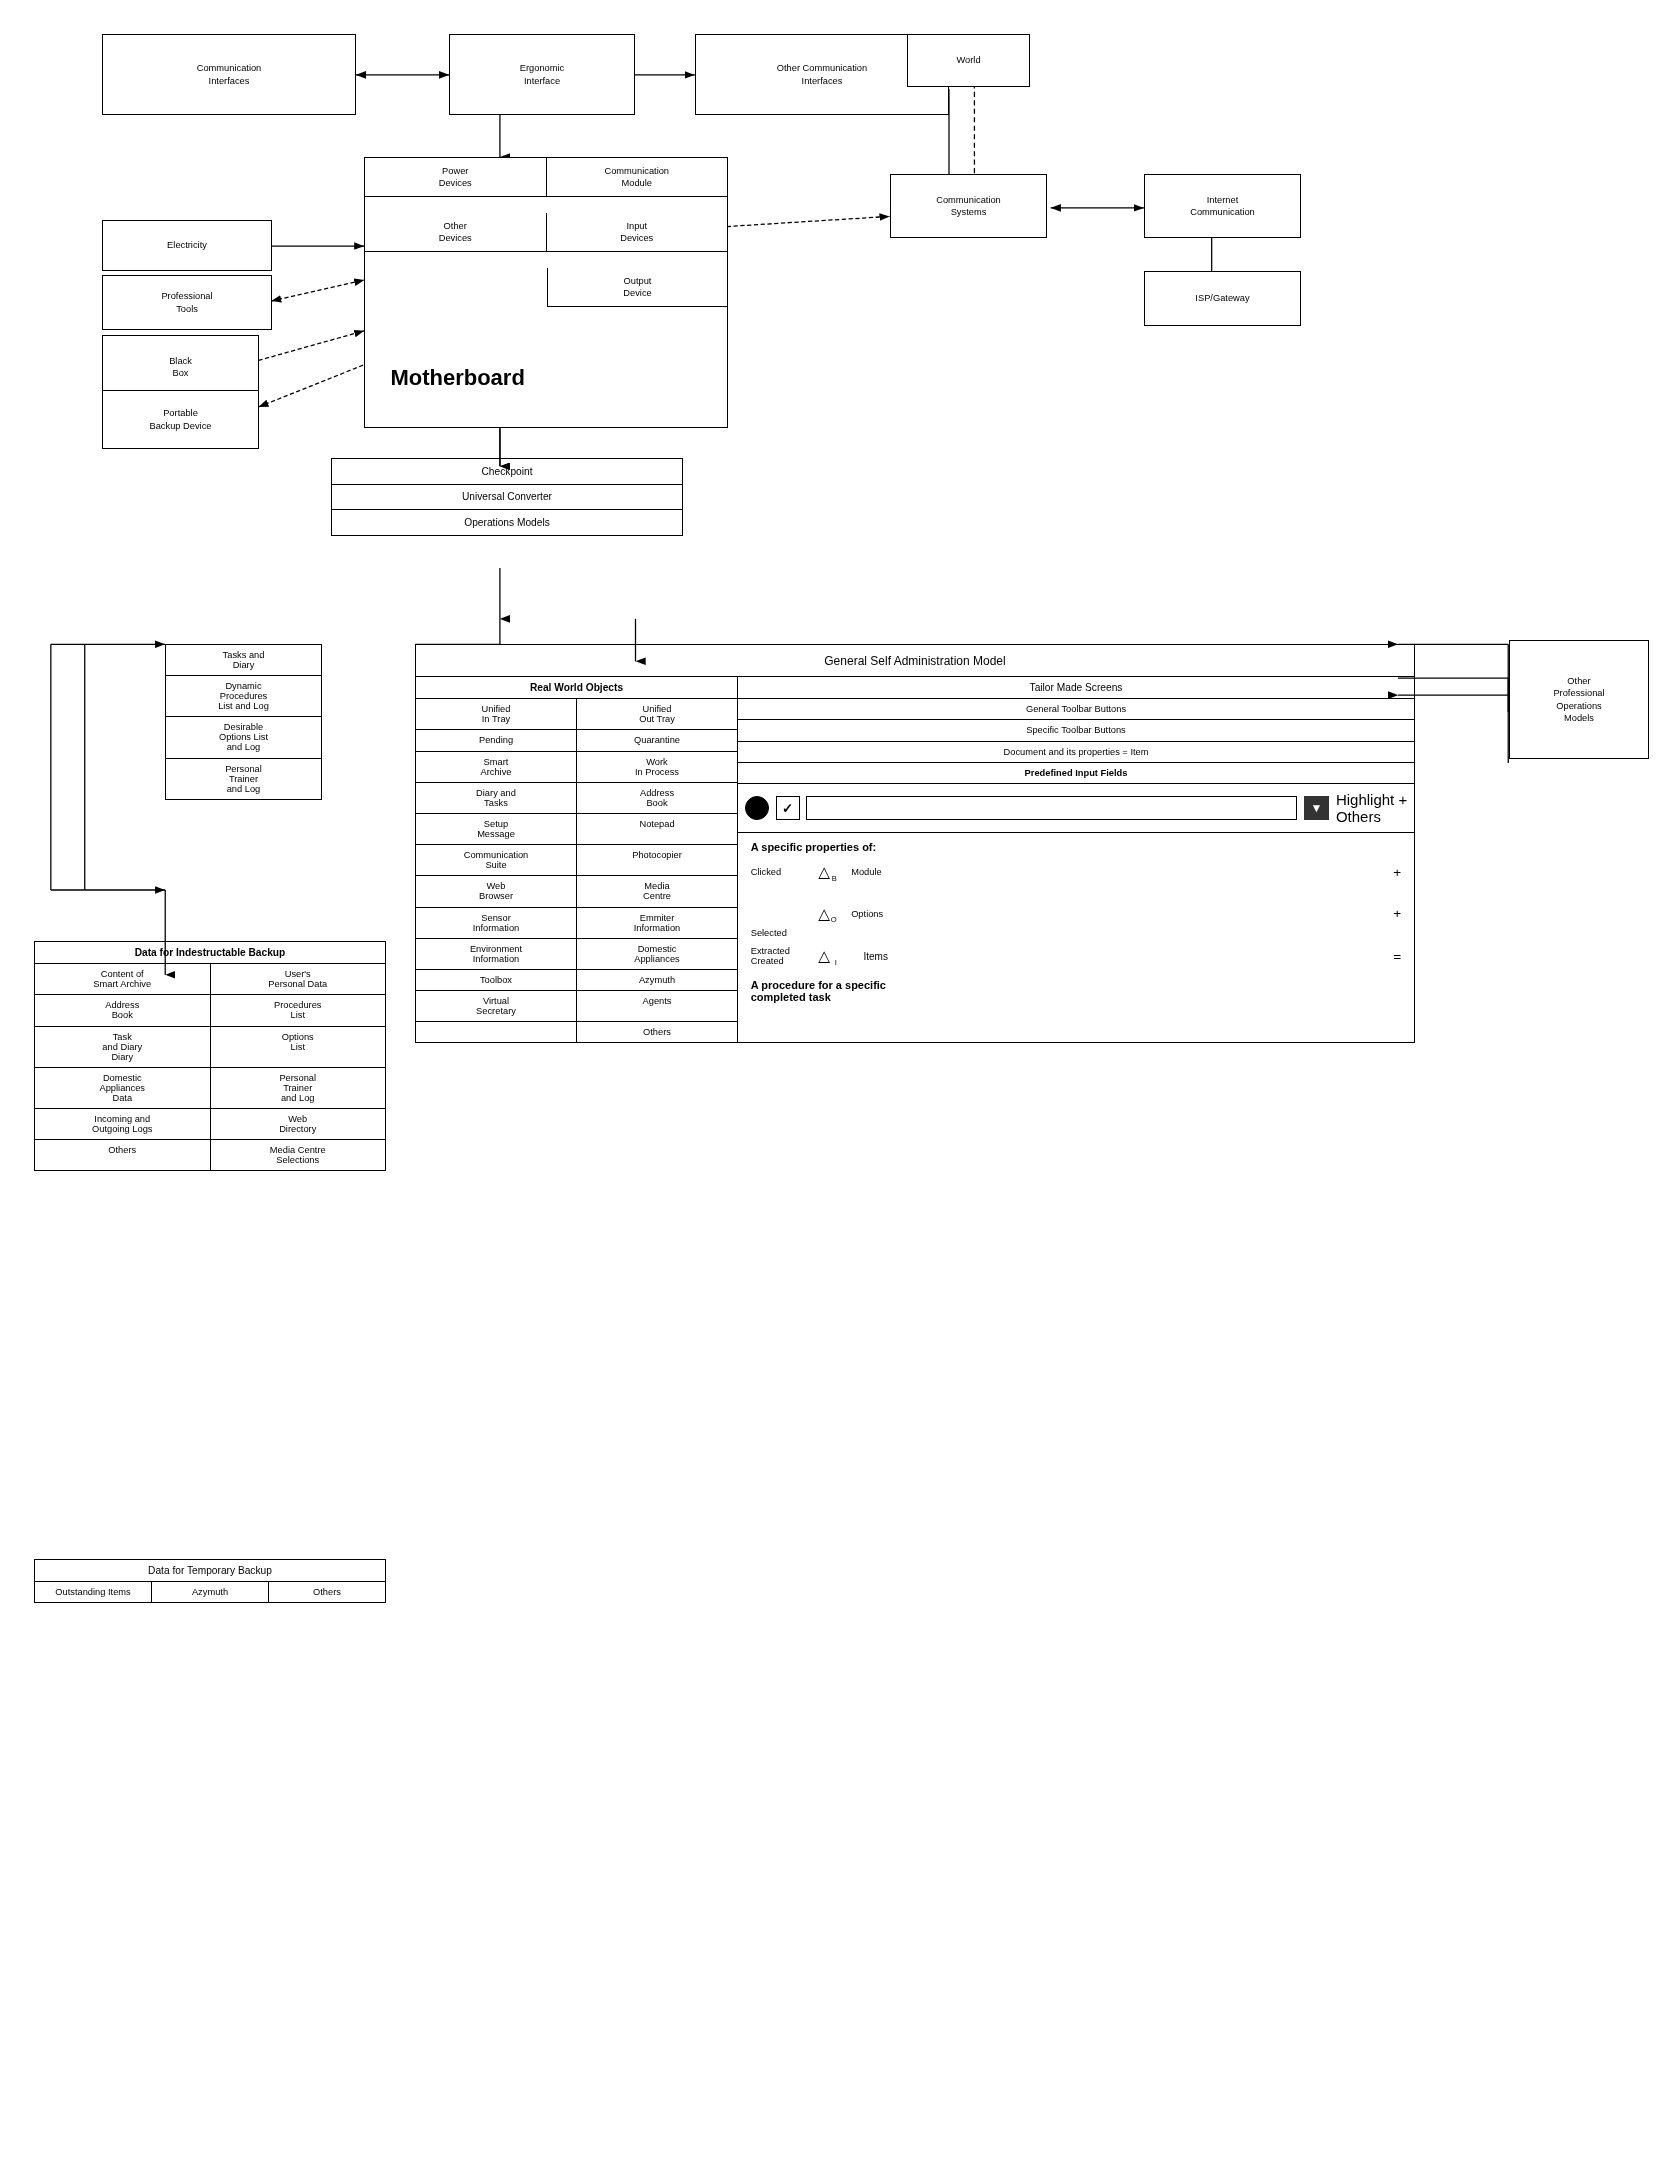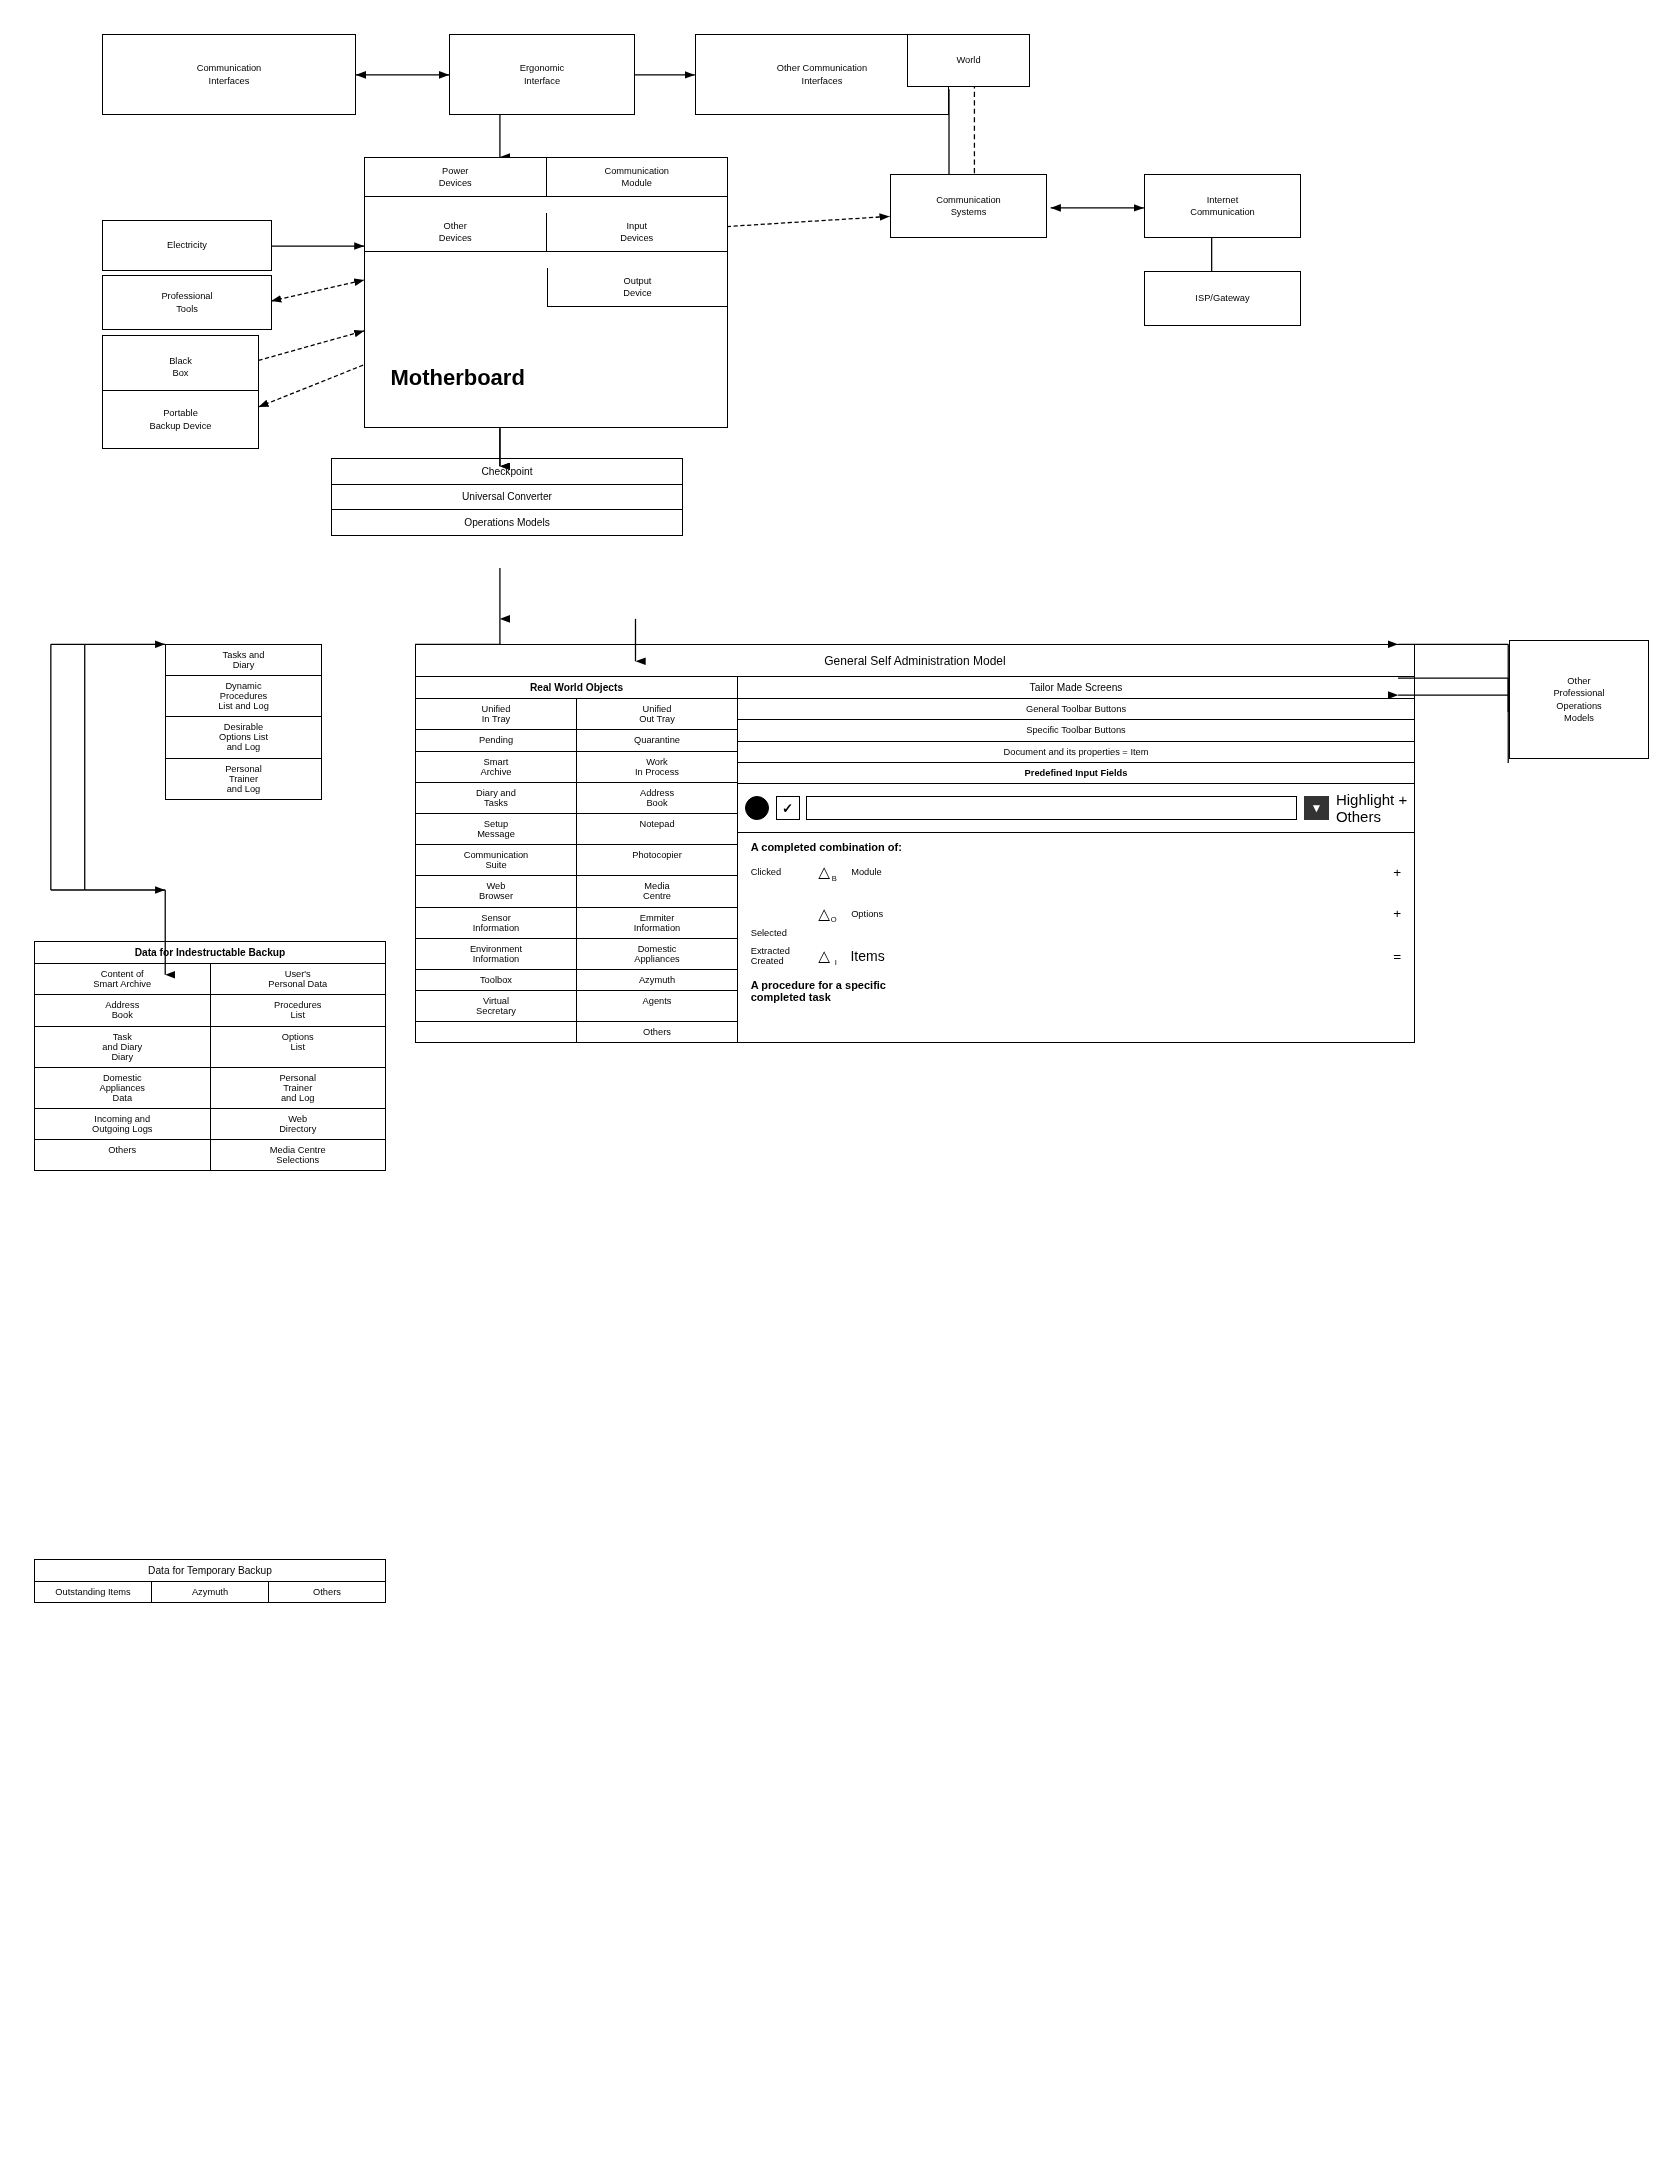--- a/index.html
+++ b/index.html
@@ -306,41 +306,41 @@
           <div style="width:24px; height:24px; border:1.7px solid #000; display:flex; align-items:center; justify-content:center; font-size:13.6px; font-weight:bold;">✓</div>
 
           <div style="flex:1; height:24px; border:1.3px solid #000;"></div>
 
           <div style="width:25.4px; height:24px; background:#333; display:flex; align-items:center; justify-content:center; color:#fff; font-size:12px;">▼</div>
 
           <div style="font-size:15px; text-align:left;">Highlight +<br>Others</div>
         </div>
 
         <div style="padding:8.5px 12.7px;">
-          <div style="font-size:11px; font-weight:bold; margin-bottom:10.2px;">A completed combination of:</div>
+          <div style="font-size:11px; font-weight:bold; margin-bottom:10.2px;">A specific properties of:</div>
 
           <div style="display:flex; align-items:center; margin-bottom:8.5px; gap:8.5px;">
             <span style="font-size:9.3px; width:59px;">Clicked</span>
 
             <span style="font-size:15.3px; position:relative;">△<sub style="font-size:7.6px; position:absolute; bottom:-1.7px; right:-6.8px;">B</sub></span>
             <span style="font-size:9.3px; margin-left:12.7px;">Module</span>
             <span style="font-size:13.6px; margin-left:auto;">+</span>
           </div>
 
           <div style="display:flex; align-items:center; margin-bottom:8.5px; gap:8.5px;">
             <span style="font-size:9.3px; width:59px;margin-top:38px;">Selected</span>
             <span style="font-size:15.3px; position:relative;">△<sub style="font-size:7.6px; position:absolute; bottom:-1.7px; right:-6.8px;">O</sub></span>
             <span style="font-size:9.3px; margin-left:12.7px;">Options</span>
             <span style="font-size:13.6px; margin-left:auto;">+</span>
           </div>
 
           <div style="display:flex; align-items:center; margin-bottom:12.7px; gap:8.5px;">
             <span style="font-size:9.3px; width:59px;">Extracted<br>Created</span>
             <span style="font-size:15.3px; position:relative;">△<sub style="font-size:7.6px; position:absolute; bottom:-1.7px; right:-6.8px;">I</sub></span>
-            <span style="font-size:14px; margin-left:12px;">Items</span>
+            <span style="font-size:10px; margin-left:25px;">Items</span>
             <span style="font-size:13.6px; margin-left:auto;">=</span>
           </div>
 
           <div style="font-size:11px; font-weight:bold; margin-top:8.5px;">A procedure for a specific<br>completed task</div>
         </div>
       </div>
     </div>
   </div>
 
   <div class="box" style="left:1509px; top:640px; width:140px; height:119px;">

